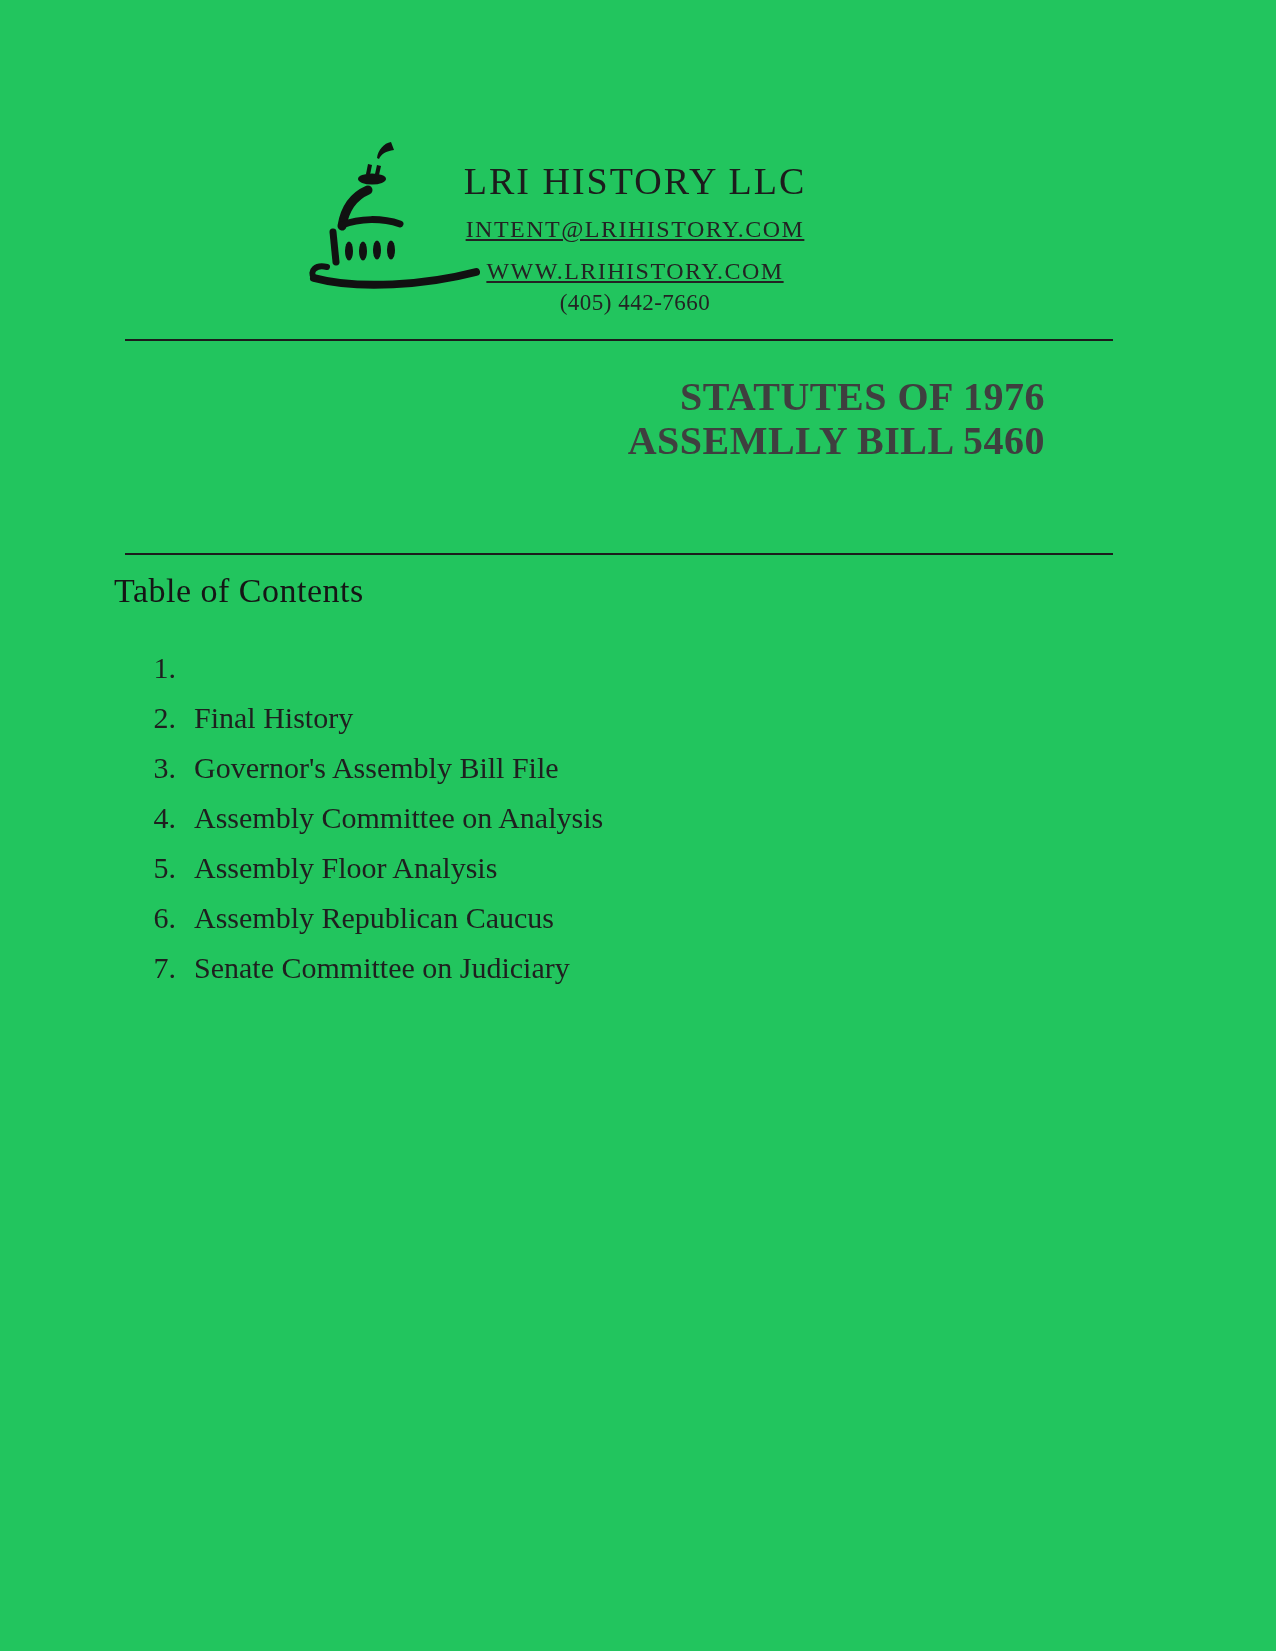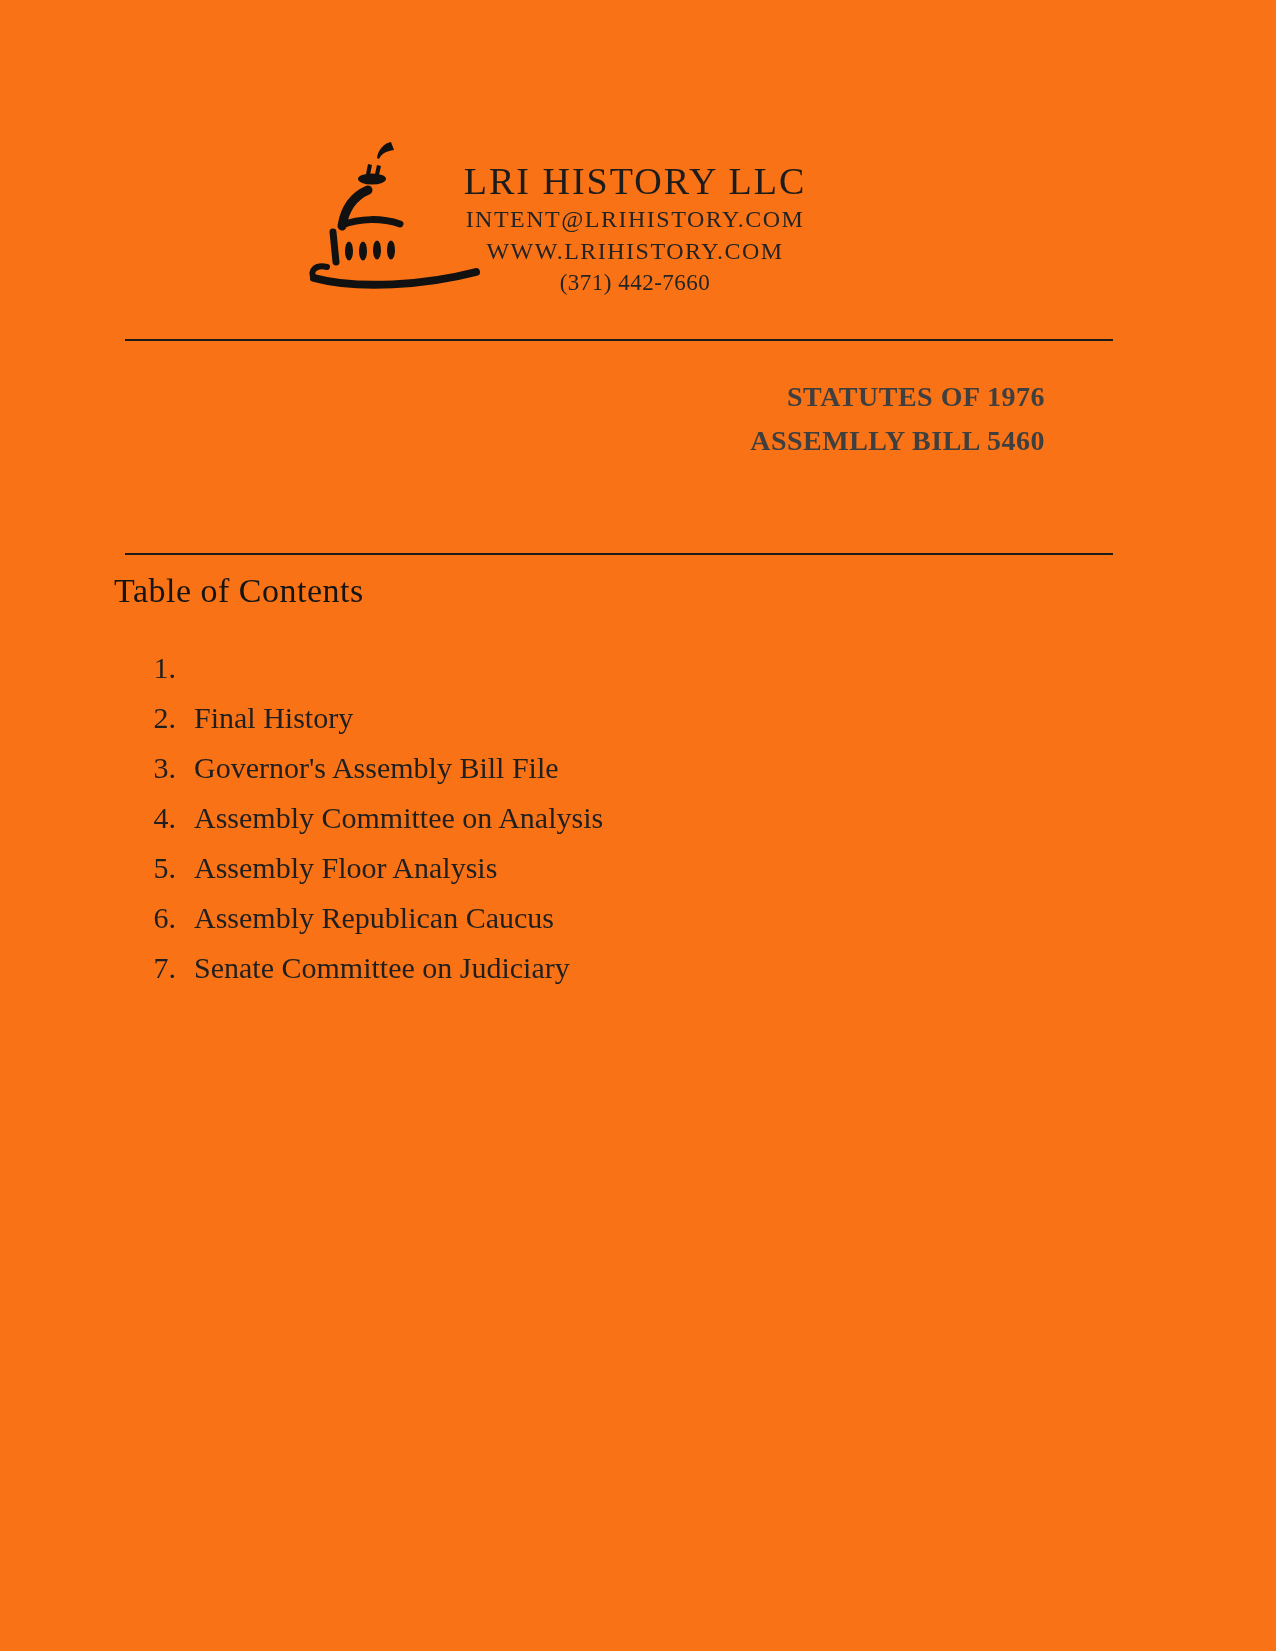--- a/index.html
+++ b/index.html
@@ -4,21 +4,21 @@
 <style>
   html, body {
     margin: 0;
     padding: 0;
     background: #ffffff;
   }
   .page {
     position: relative;
     width: 1276px;
     height: 1651px;
-    background: #f97316;
+    background: #22c55e;
     font-family: "Liberation Serif", "DejaVu Serif", serif;
     color: #1a1a1a;
     overflow: hidden;
   }
 
   
   .logo {
     position: absolute;
     left: 296px;
     top: 124px;
@@ -39,22 +39,23 @@
     letter-spacing: 2px;
     color: #1c1c1c;
     line-height: 42px;
     white-space: nowrap;
   }
   .contact-line {
     font-size: 24px;
     letter-spacing: 1.5px;
     color: #232323;
     line-height: 30px;
-    margin-top: 2px;
-    white-space: nowrap;
+    margin-top: 12px;
+    white-space: nowrap;
+    text-decoration: underline;
   }
   .phone-line {
     font-size: 23px;
     letter-spacing: 0.5px;
     color: #232323;
     line-height: 30px;
     margin-top: 2px;
     white-space: nowrap;
   }
 
@@ -70,21 +71,21 @@
   .rule-bottom { top: 553px; }
 
   
   .title-block {
     position: absolute;
     right: 231px;
     top: 375px;
     text-align: right;
   }
   .title-line {
-    font-size: 28px;
+    font-size: 40px;
     font-weight: bold;
     color: #3f3f3f;
     line-height: 44px;
     letter-spacing: 0.5px;
     white-space: pre; 
   }
 
   
   .toc-heading {
     position: absolute;
@@ -146,21 +147,21 @@
     <ellipse cx="95" cy="126" rx="4" ry="9.5" fill="#111"></ellipse>
 
     <path d="M18 154 C62 166 130 161 180 148" fill="none" stroke="#111" stroke-width="8" stroke-linecap="round"></path>
     <path d="M18 154 C13 147 20 140 31 143" fill="none" stroke="#111" stroke-width="6" stroke-linecap="round"></path>
   </svg>
 
   <div class="letterhead">
     <div class="company-name">LRI HISTORY LLC</div>
     <div class="contact-line">INTENT@LRIHISTORY.COM</div>
     <div class="contact-line">WWW.LRIHISTORY.COM</div>
-    <div class="phone-line">(371) 442-7660</div>
+    <div class="phone-line">(405) 442-7660</div>
   </div>
 
   <div class="rule rule-top"></div>
 
   <div class="title-block">
     <div class="title-line">STATUTES OF 1976</div>
     <div class="title-line">ASSEMLLY BILL 5460</div>
   </div>
 
   <div class="rule rule-bottom"></div>

